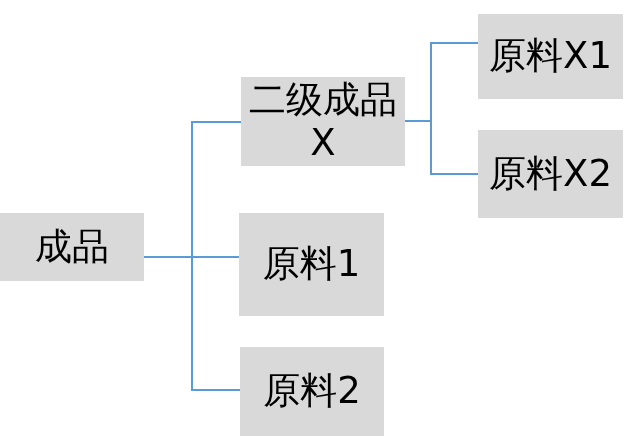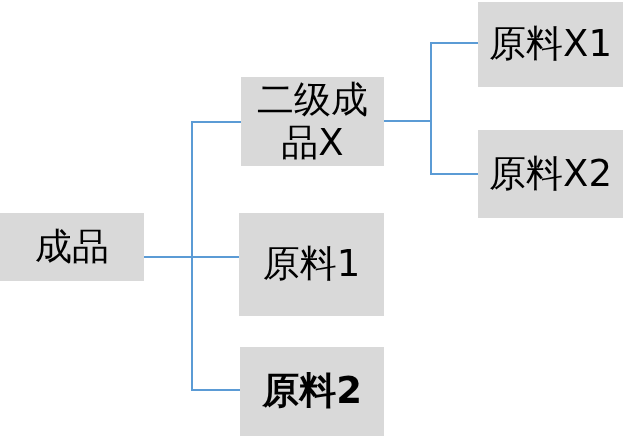--- a/index.html
+++ b/index.html
@@ -38,24 +38,24 @@
     overflow-wrap: break-word;
     word-break: break-all;
   }
   .line {
     position: absolute;
     background: var(--line-color);
   }
 
   
   .n-finished   { left: 0px;   top: 213px; width: 144px; height: 68px; }
-  .n-level2x    { left: 241px; top: 77px;  width: 143px; height: 89px; }
+  .n-level2x    { left: 241px; top: 77px;  width: 164px; height: 89px; }
   .n-material1  { left: 239px; top: 213px; width: 145px; height: 103px; }
-  .n-material2  { left: 240px; top: 347px; width: 144px; height: 89px; font-weight: bold; }
-  .n-materialx1 { left: 478px; top: 2px;   width: 145px; height: 85px; }
+  .n-material2  { left: 240px; top: 347px; width: 144px; height: 89px; }
+  .n-materialx1 { left: 478px; top: 14px;   width: 145px; height: 85px; }
   .n-materialx2 { left: 478px; top: 130px; width: 145px; height: 88px; align-items: center; }
 
   
   .l-root-h     { left: 144px; top: 256px; width: 96px;  height: 2px; }
   .l-left-v     { left: 191px; top: 121px; width: 2px;   height: 270px; }
   .l-level2x-h  { left: 193px; top: 121px; width: 48px;  height: 2px; }
   .l-material2-h{ left: 193px; top: 389px; width: 47px;  height: 2px; }
   .l-right-h    { left: 384px; top: 120px; width: 47px;  height: 2px; }
   .l-right-v    { left: 430px; top: 42px;  width: 2px;   height: 133px; }
   .l-matx1-h    { left: 432px; top: 42px;  width: 46px;  height: 2px; }

